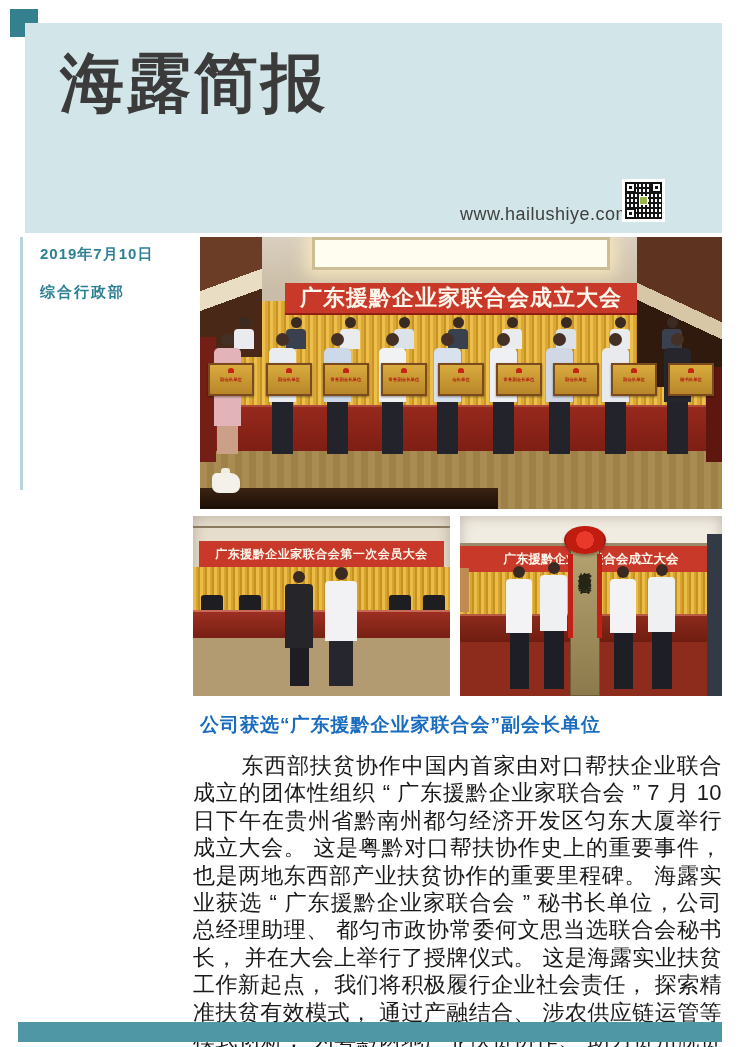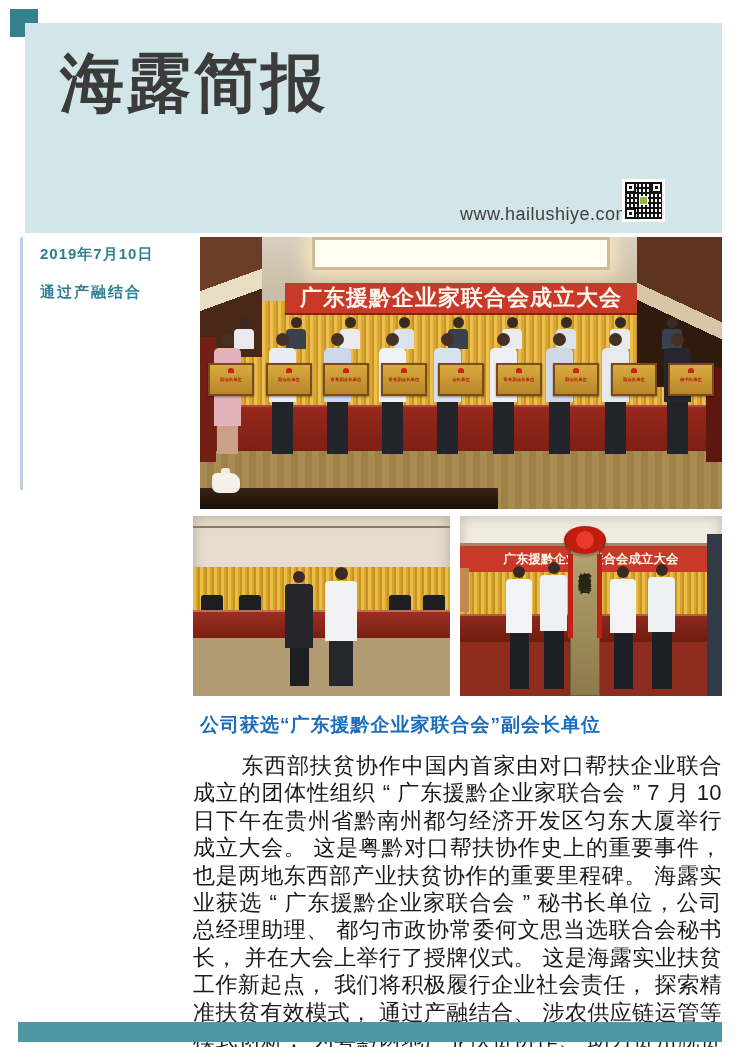--- a/index.html
+++ b/index.html
@@ -125,21 +125,21 @@
         <div class="qr-eye tl"></div>
         <div class="qr-eye tr"></div>
         <div class="qr-eye bl"></div>
         <div class="qr-center"></div>
       </div>
     </div>
   </header>
 
   <div class="side-line"></div>
   <div class="side-date">2019年7月10日</div>
-  <div class="side-dept">通过产融结合</div>
+  <div class="side-dept">综合行政部</div>
 
   <div class="photo-main">
     <div class="m-curtain"></div>
     <div class="m-stage"></div>
     <div class="m-carpet"></div>
     <div class="m-ceiling"></div>
     <div class="m-light"></div>
     <div class="m-wood-l"></div>
     <div class="m-wood-r"></div>
     <div class="m-side-l"></div>
@@ -279,20 +279,23 @@
     <div class="fig" style="left:92px; top:55px">
       <div class="fhead" style="width:12px;height:12px"></div>
       <div class="fbody" style="width:28px;height:64px;background:#26262a"></div>
       <div class="flegs" style="width:19px;height:38px;background:#1d1d22"></div>
     </div>
     <div class="fig" style="left:132px; top:51px">
       <div class="fhead" style="width:13px;height:13px"></div>
       <div class="fbody" style="width:32px;height:60px;background:#f2f2f4"></div>
       <div class="flegs" style="width:24px;height:45px;background:#26272e"></div>
     </div>
+    <div class="banner l-banner">
+        <span>广东援黔企业家联合会第一次会员大会</span>
+      </div>
   </div>
 
   <div class="photo-right">
     <div class="r-line"></div>
     <div class="r-curtain"></div>
     <div class="r-table"></div>
     <div class="r-floor"></div>
     <div class="banner r-banner">
         <span>广东援黔企业家联合会成立大会</span>
       </div>

